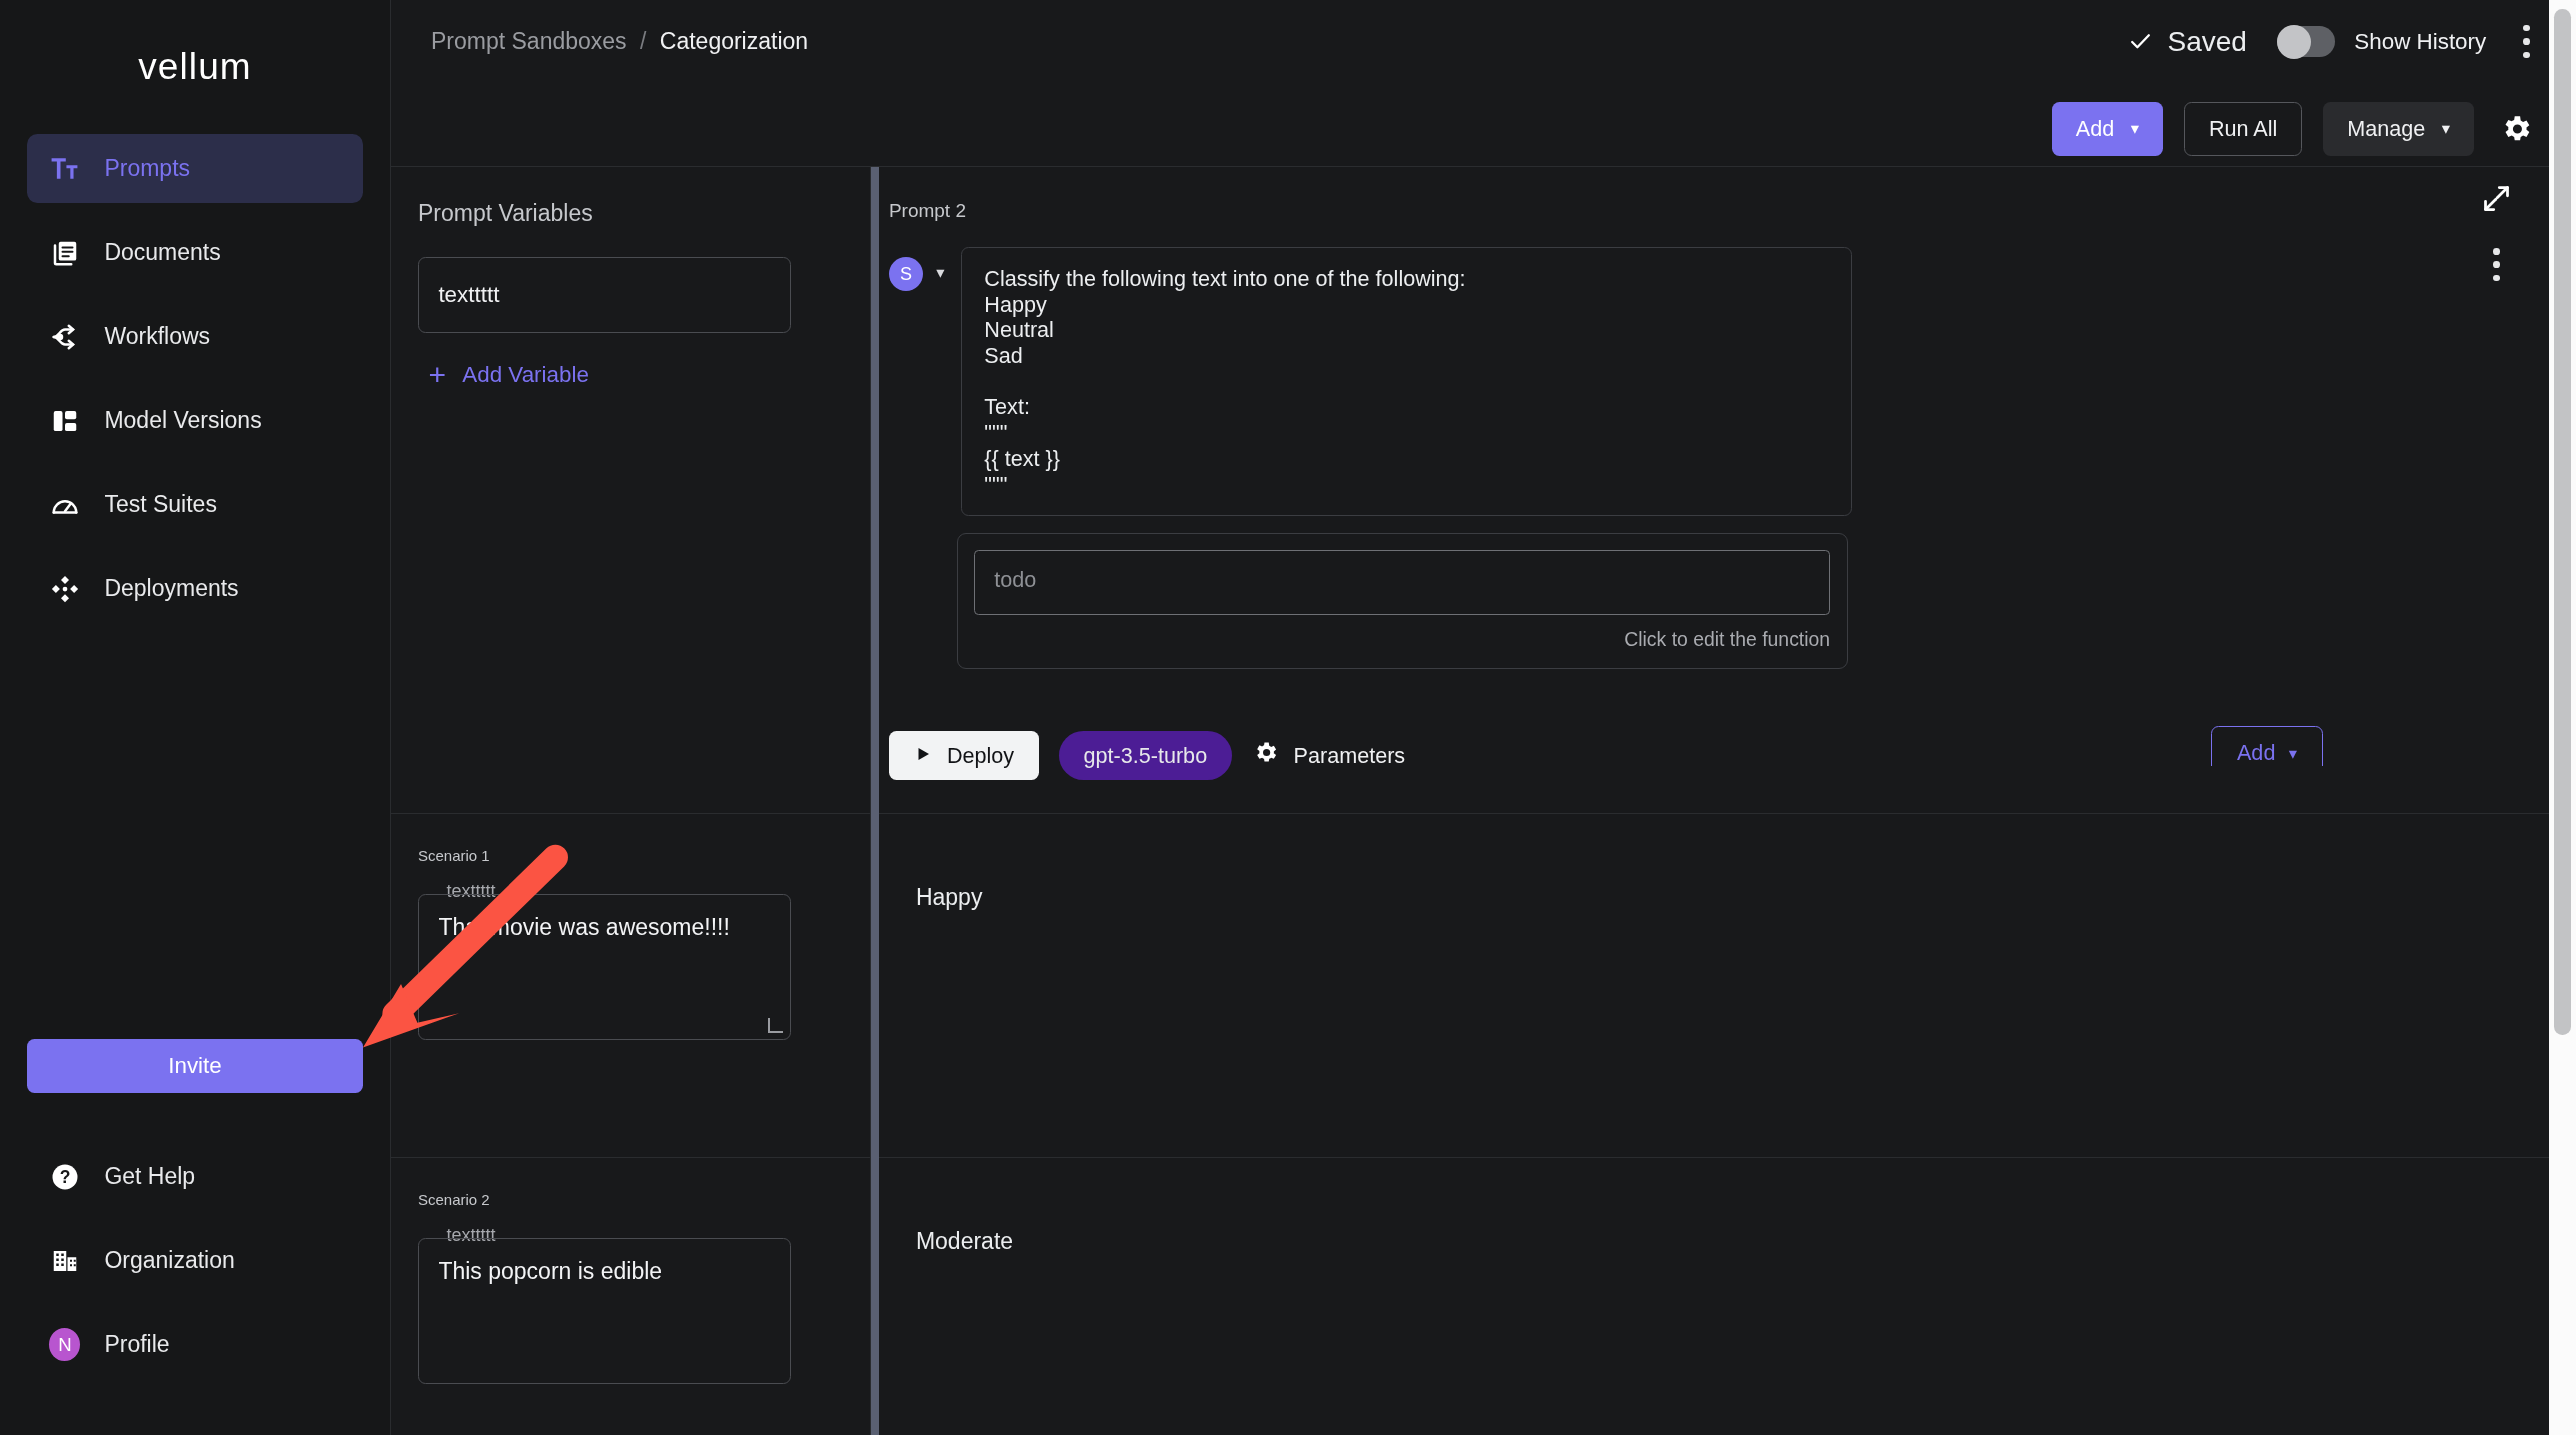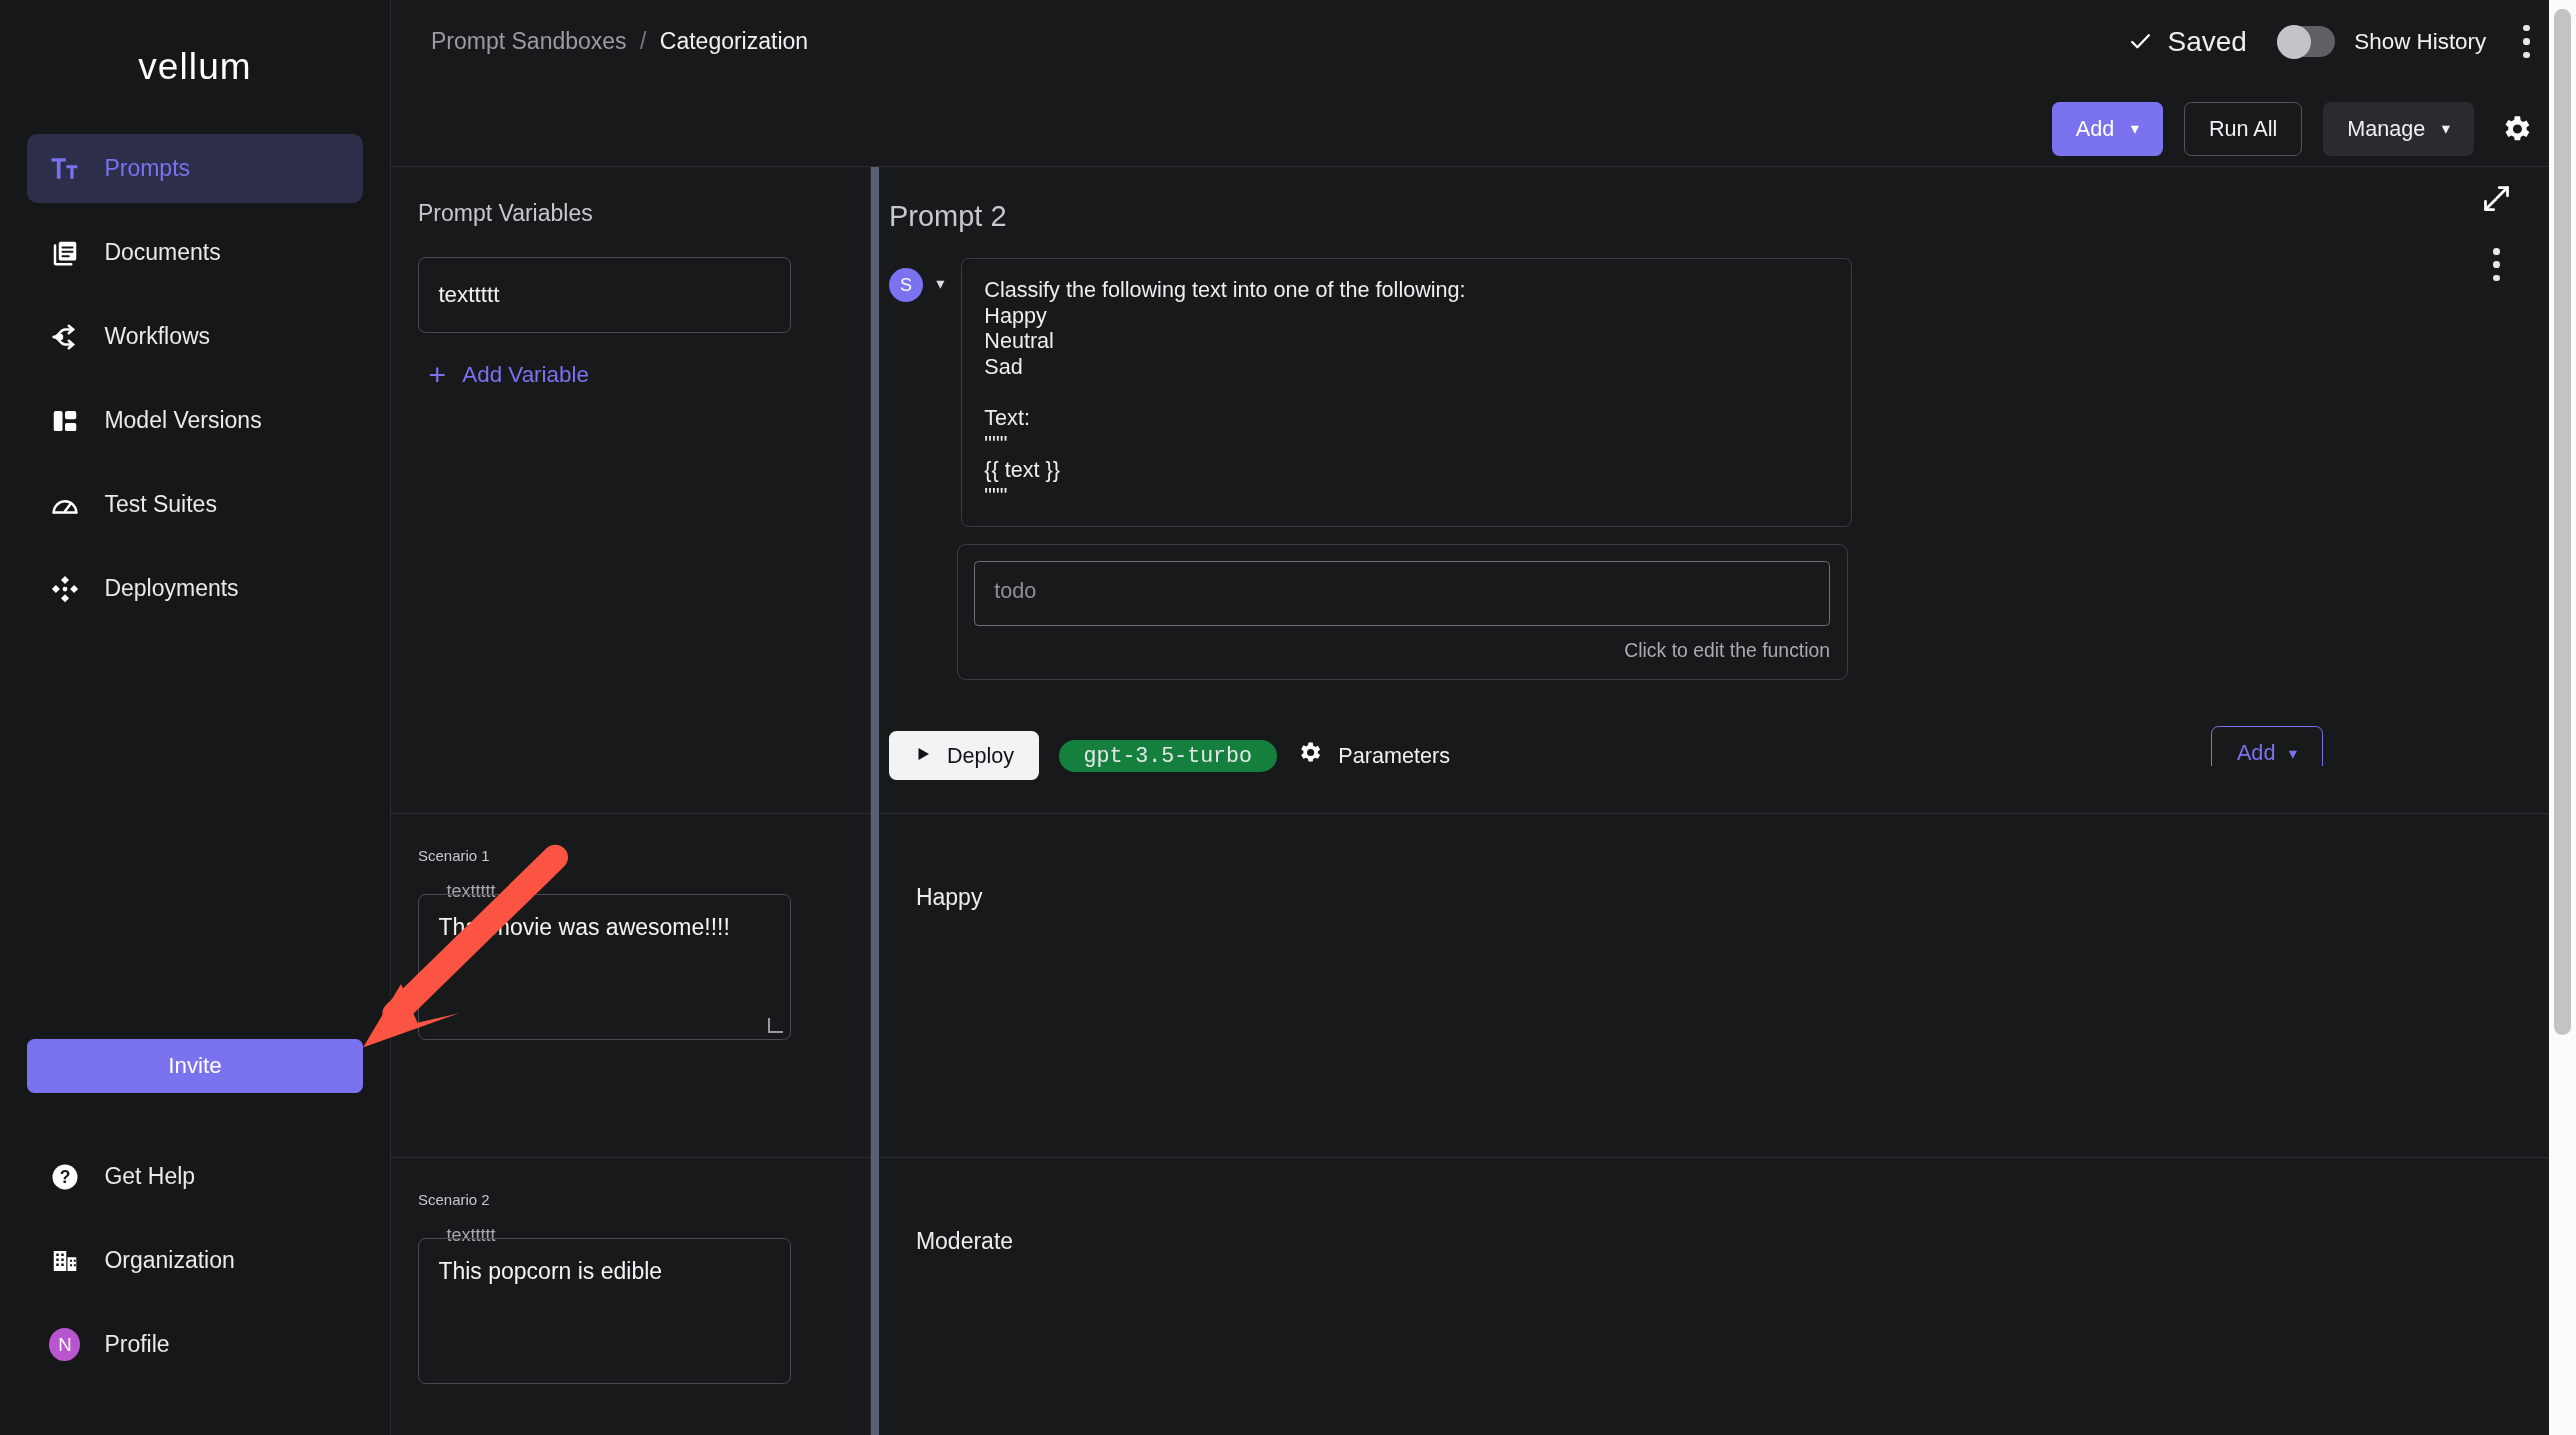--- a/index.html
+++ b/index.html
@@ -246,21 +246,21 @@
   }
   .add-var {
     display: flex; align-items: center; gap: 16.4px;
     color: #7b72f0; font-size: 22.4px;
     margin-top: 27px; margin-left: 10.4px;
     cursor: pointer; width: fit-content;
   }
   .plus { font-size: 30px; line-height: 1; font-weight: 300; }
 
   
-  .prompt-header { color: #c6c8cc; font-size: 29px; padding-left: 10.4px; margin-bottom: 25px;}
+  .prompt-header { color: #c6c8cc; font-size: 19px; padding-left: 10.4px; margin-bottom: 25px;}
   .prompt-row { display: flex; align-items: flex-start; padding-left: 10.4px; }
   .role-chip {
     width: 34px; height: 34px; border-radius: 50%;
     background: #7b72f0; color: #fff;
     display: flex; align-items: center; justify-content: center;
     font-size: 18px; margin-top: 10.4px; flex: 0 0 34px; cursor: pointer;
   }
   .role-caret { color: #d9dade; font-size: 16.4px; margin: 16.4px 0 0 13.4px; cursor: pointer; }
 
   .prompt-text {
@@ -321,24 +321,24 @@
     gap: 19.4px;
   }
   .deploy-btn {
     height: 49px; border-radius: 7.5px;
     background: #f2f3f4; color: #121316;
     font-size: 21.6px; display: flex; align-items: center;
     gap: 15px; padding: 0 25px; cursor: pointer; border: none;
     font-family: "Liberation Sans", sans-serif;
   }
   .model-chip {
-    height: 32px; border-radius: 24.6px;
-    background: #15803d; color: #e7e8ea;
+    height: 49px; border-radius: 24.6px;
+    background: #4c1d95; color: #e7e8ea;
     font-size: 21.6px; display: flex; align-items: center;
-    padding: 0 25px; cursor: pointer; font-family: Liberation Mono, monospace;
+    padding: 0 25px; cursor: pointer;
   }
   .params { display: flex; align-items: center; gap: 15px; color: #f0f1f3; font-size: 21.6px; cursor: pointer; }
 
   .panel-icons {
     position: absolute;
     right: 63px; top: 15px;
     display: flex; flex-direction: column; align-items: center; gap: 27px;
   }
   .icon-btn { cursor: pointer; display:flex; align-items:center; justify-content:center; }
 

